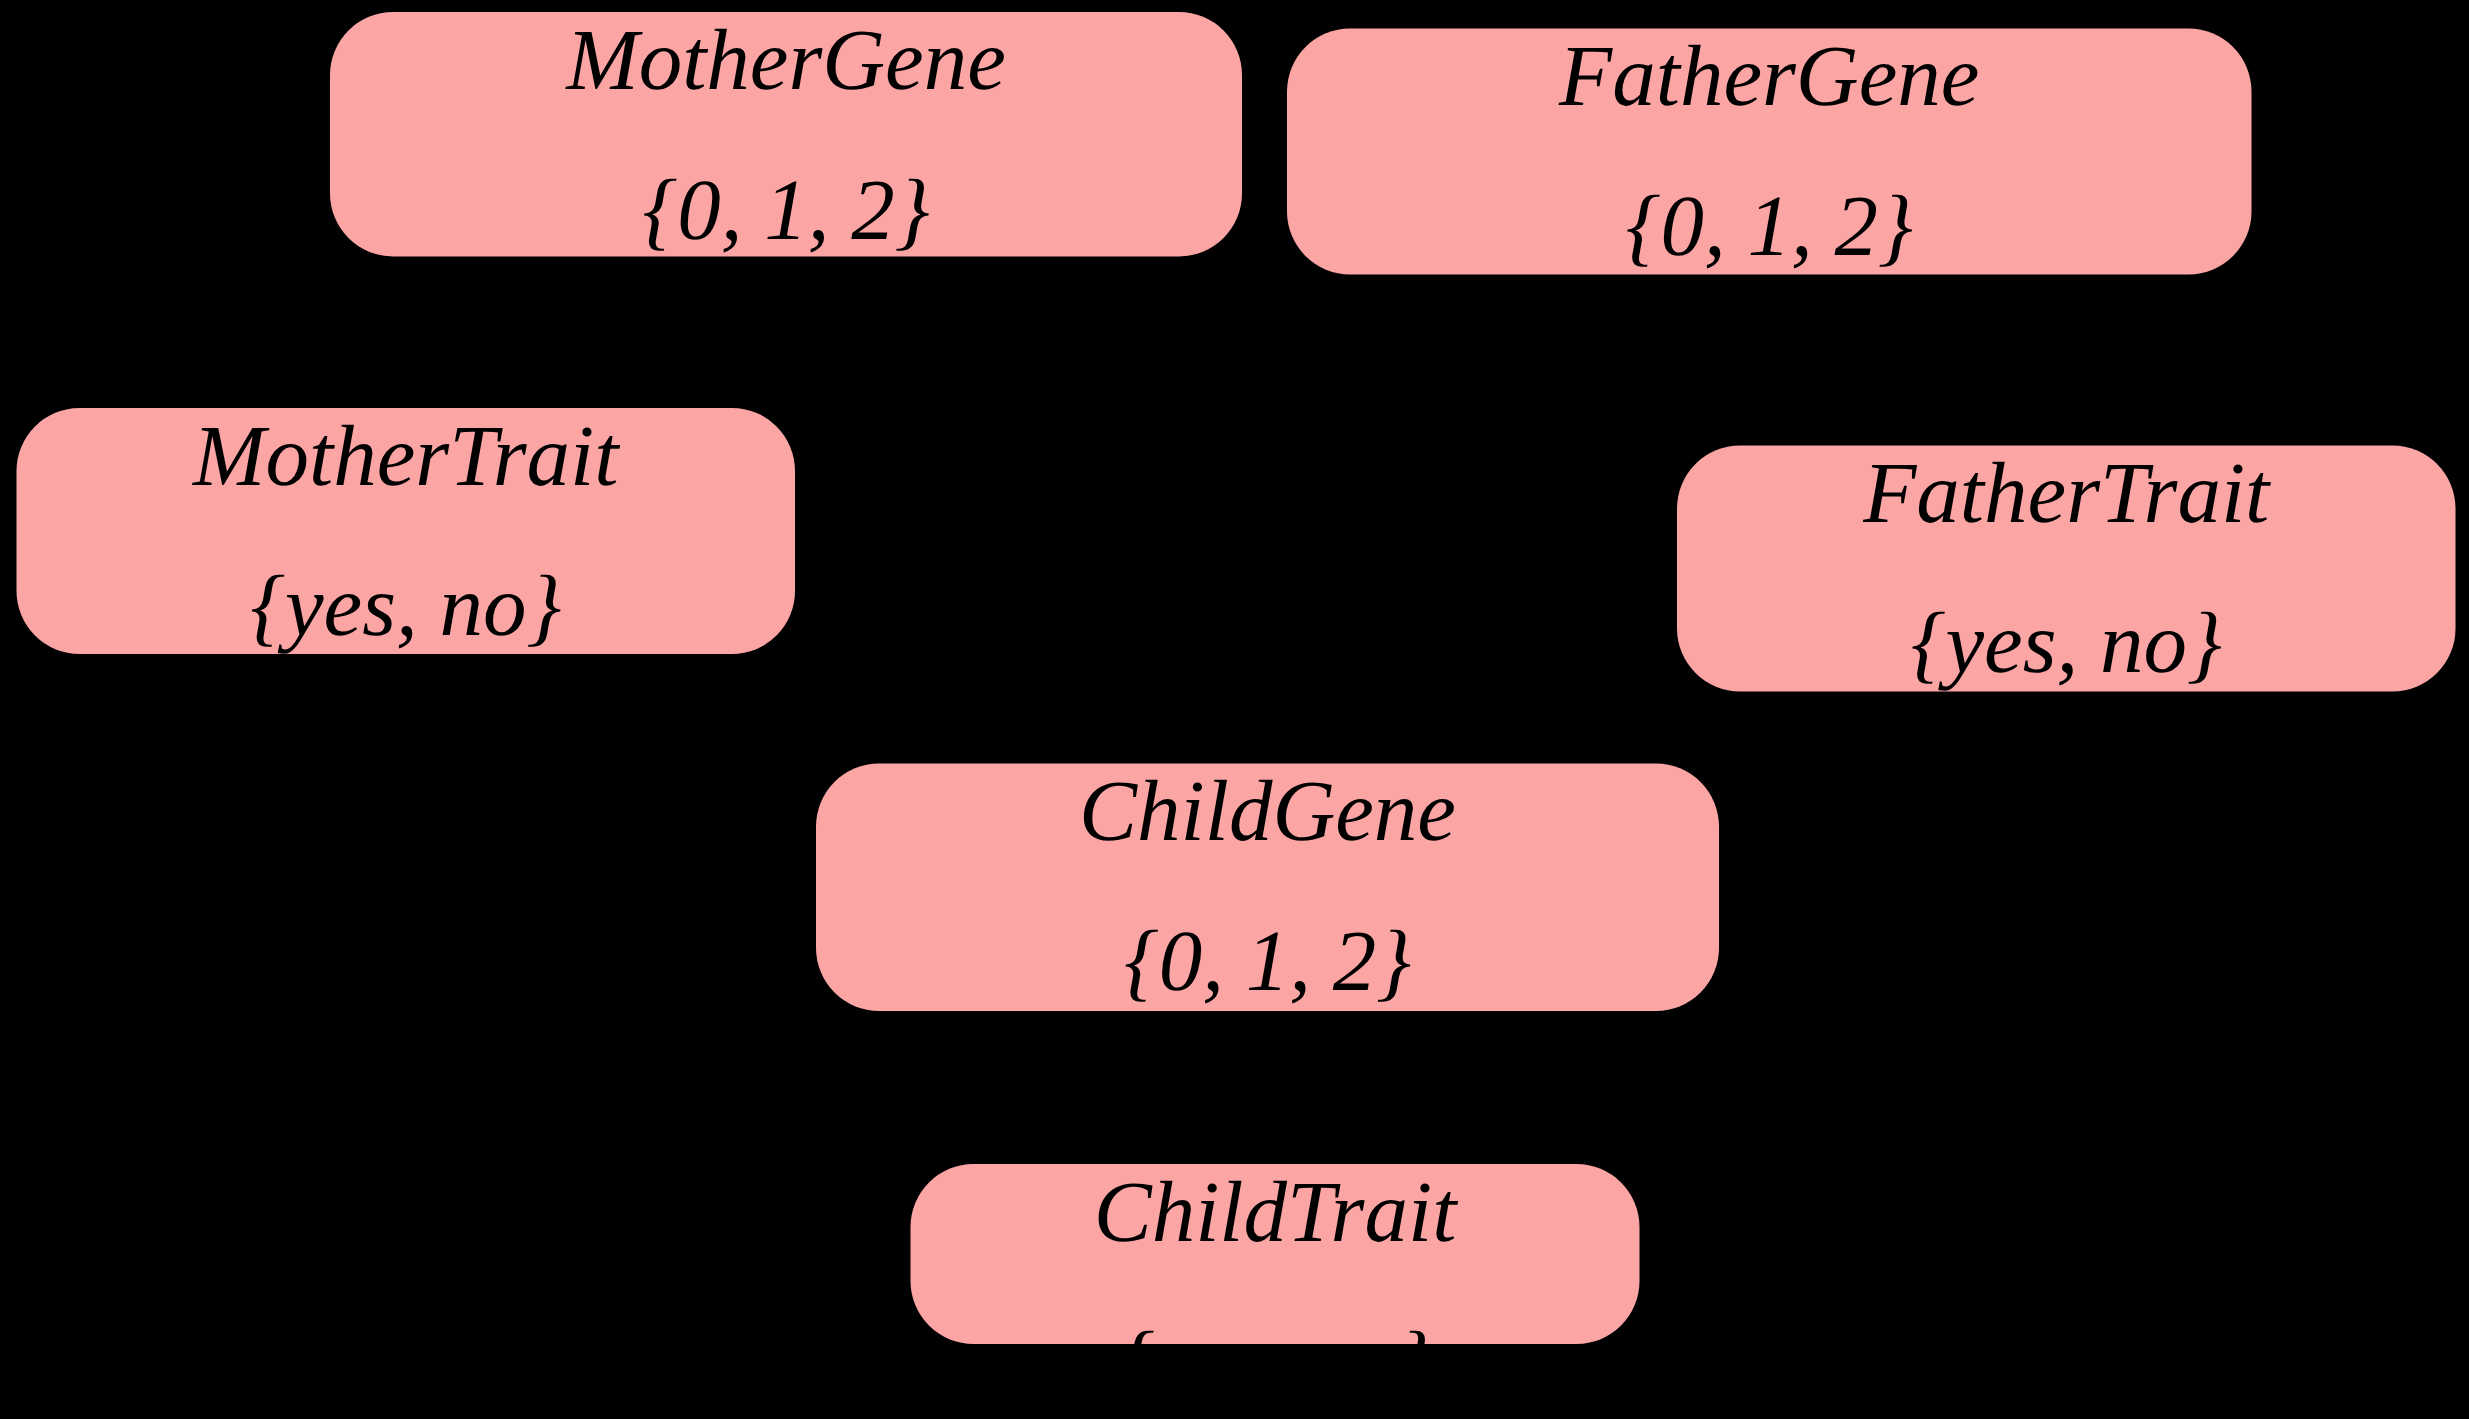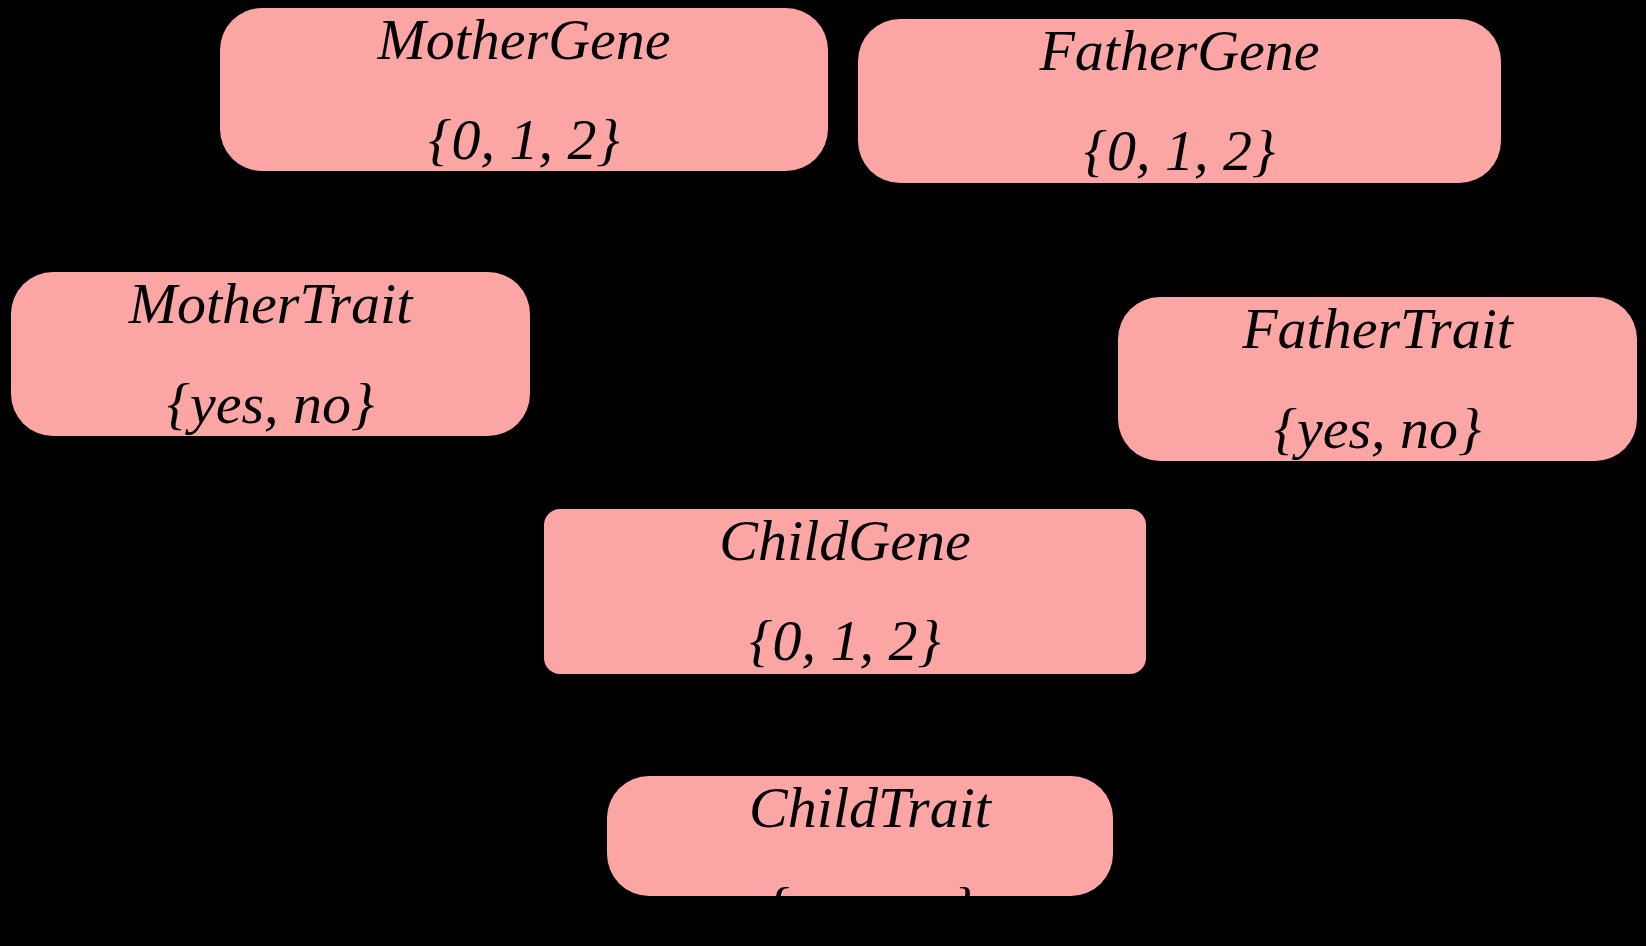--- a/index.html
+++ b/index.html
@@ -30,22 +30,22 @@
     color: #000000;
     font-size: 58px;
     line-height: 1.12;
     white-space: nowrap;
   }
   
   .node-mother-gene  { left: 220px;  top: 8px;   width: 608px; height: 163px; }
   .node-father-gene  { left: 858px;  top: 7px;   width: 643px; height: 164px; margin-top: 12px; }
   .node-mother-trait { left: 11px;   top: 272px; width: 519px; height: 164px; }
   .node-father-trait { left: 1118px; top: 258px; width: 519px; height: 164px; margin-top: 39px; }
-  .node-child-gene   { left: 544px;  top: 509px; width: 602px; height: 165px; border-radius: 16px; }
-  .node-child-trait  { left: 607px;  top: 776px; width: 486px; height: 120px; padding-left: 20px; }
+  .node-child-gene   { left: 544px;  top: 509px; width: 602px; height: 165px; }
+  .node-child-trait  { left: 607px;  top: 776px; width: 486px; height: 120px; }
 </style>
 </head>
 <body>
 
 <div class="canvas">
 
   <div class="node node-mother-gene">
     <span class="node-label">MotherGene</span>
     <span class="node-domain">{0, 1, 2}</span>
   </div>

